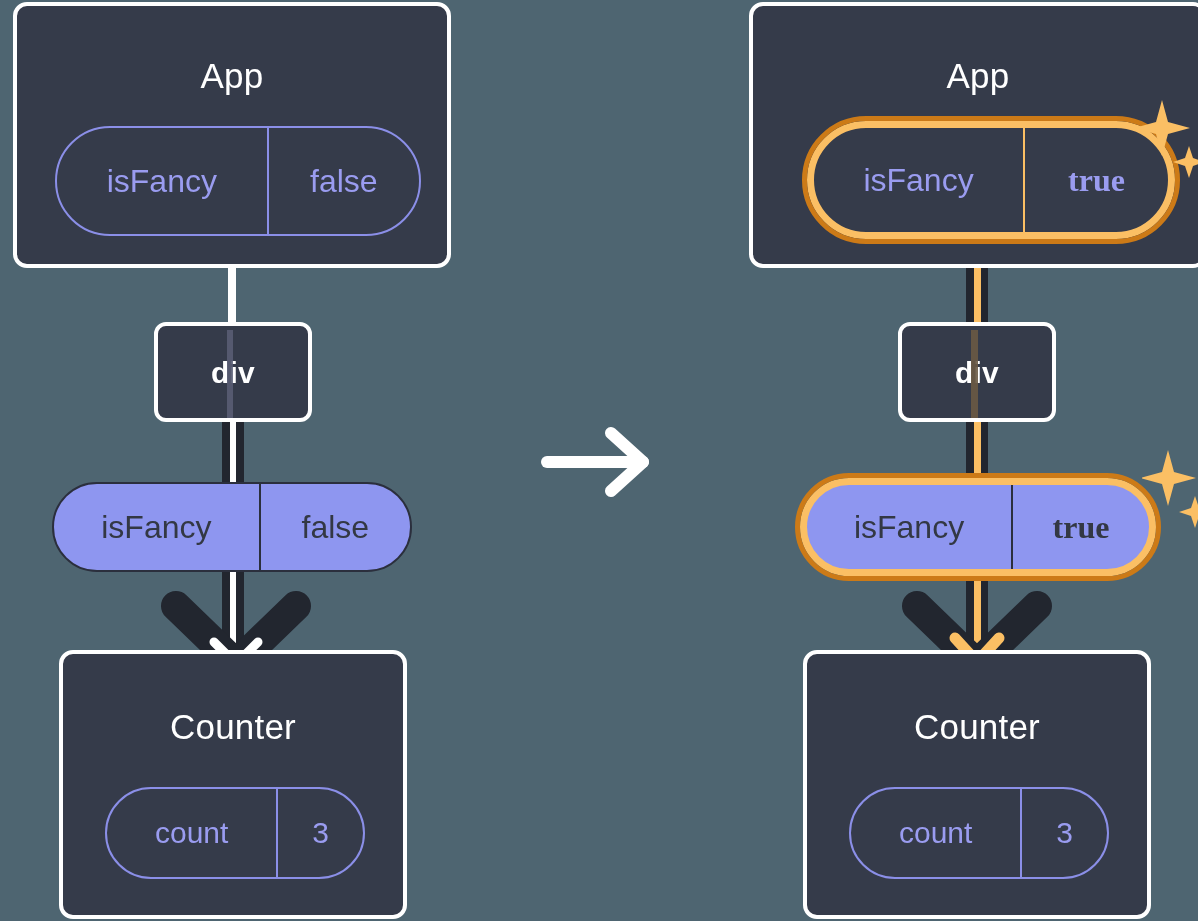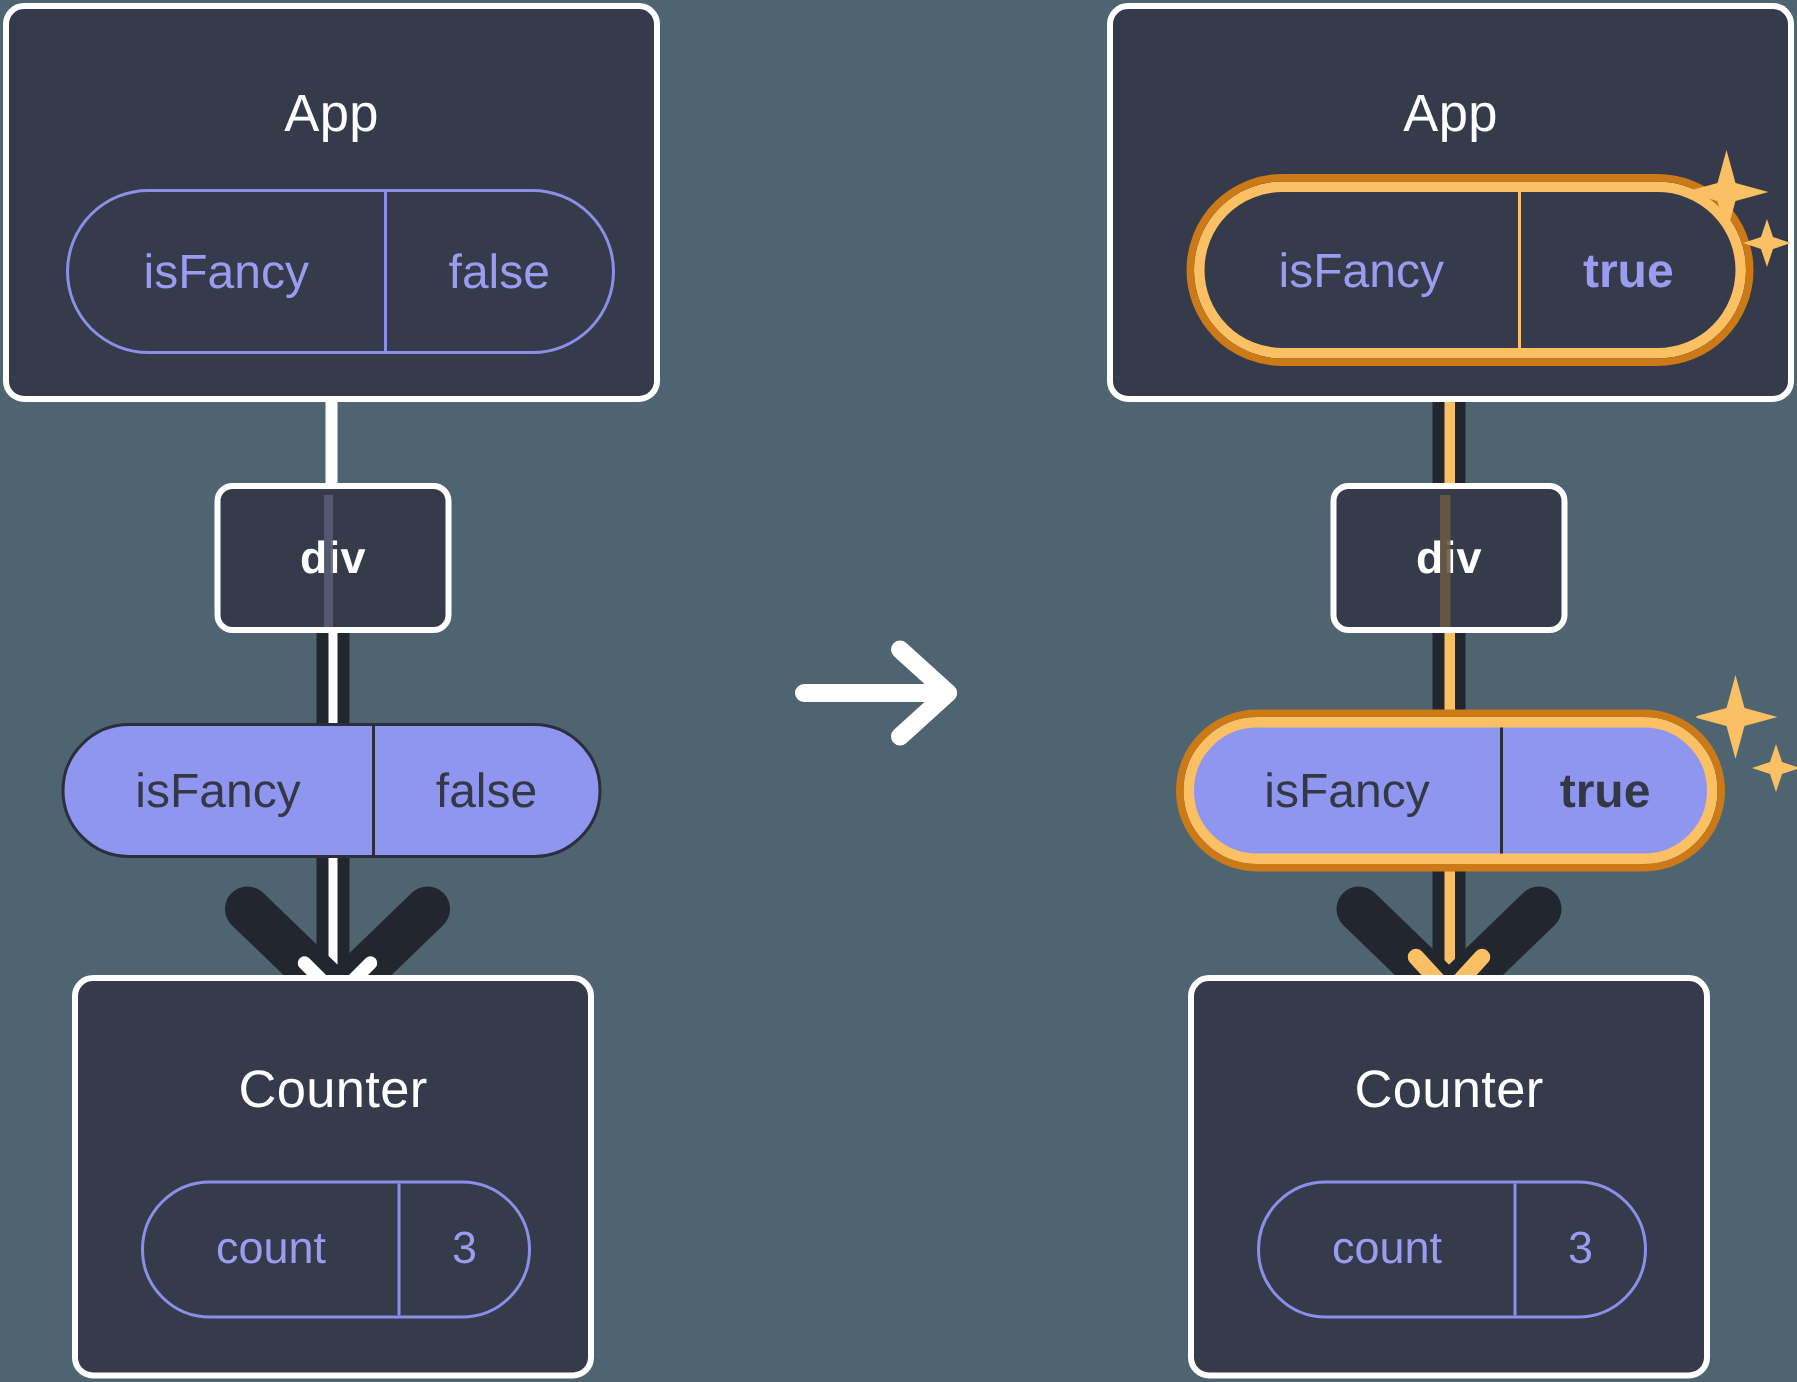--- a/index.html
+++ b/index.html
@@ -3,21 +3,21 @@
 <meta charset="utf-8">
 <style>
   html,body{margin:0;padding:0;}
   body{
     width:1198px;height:921px;
     background:#4e6571;
     font-family:"Liberation Sans","DejaVu Sans",sans-serif;
     overflow:hidden;
     position:relative;
   }
-  .stage{position:absolute;inset:0;}
+  .stage{position:absolute;inset:0;margin-left:11px;}
 
   
   .card{
     position:absolute;
     background:#353b4a;
     border:4px solid #ffffff;
     border-radius:14px;
     box-sizing:border-box;
     z-index:5;
   }
@@ -65,21 +65,21 @@
   
   .pill.hl{
     border:7px solid #fbbf64;
     outline:5px solid #cc7a17;
     outline-offset:0px;
   }
   .pill.ghost.hl .cell.val{border-left:2px solid #fbbf64;}
   .pill.ghost.hl .cell{color:#9a9cf0;}
   .pill.solid.hl{border:7px solid #fbbf64;outline:5px solid #cc7a17;}
   .pill.solid.hl .cell.val{border-left:2px solid #2b2f3d;}
-  .cell.bold{font-weight:bold;}
+  .cell.bold{font-weight:bold;font-family:Liberation Serif, serif;}
 
   
   .conn{position:absolute;z-index:2;}
   .conn .outer{position:absolute;left:0;top:0;width:100%;height:100%;}
   .conn .inner{position:absolute;top:0;height:100%;}
 
   
   .arrowwrap{position:absolute;z-index:3;}
   .arrowwrap svg{display:block;}
 

